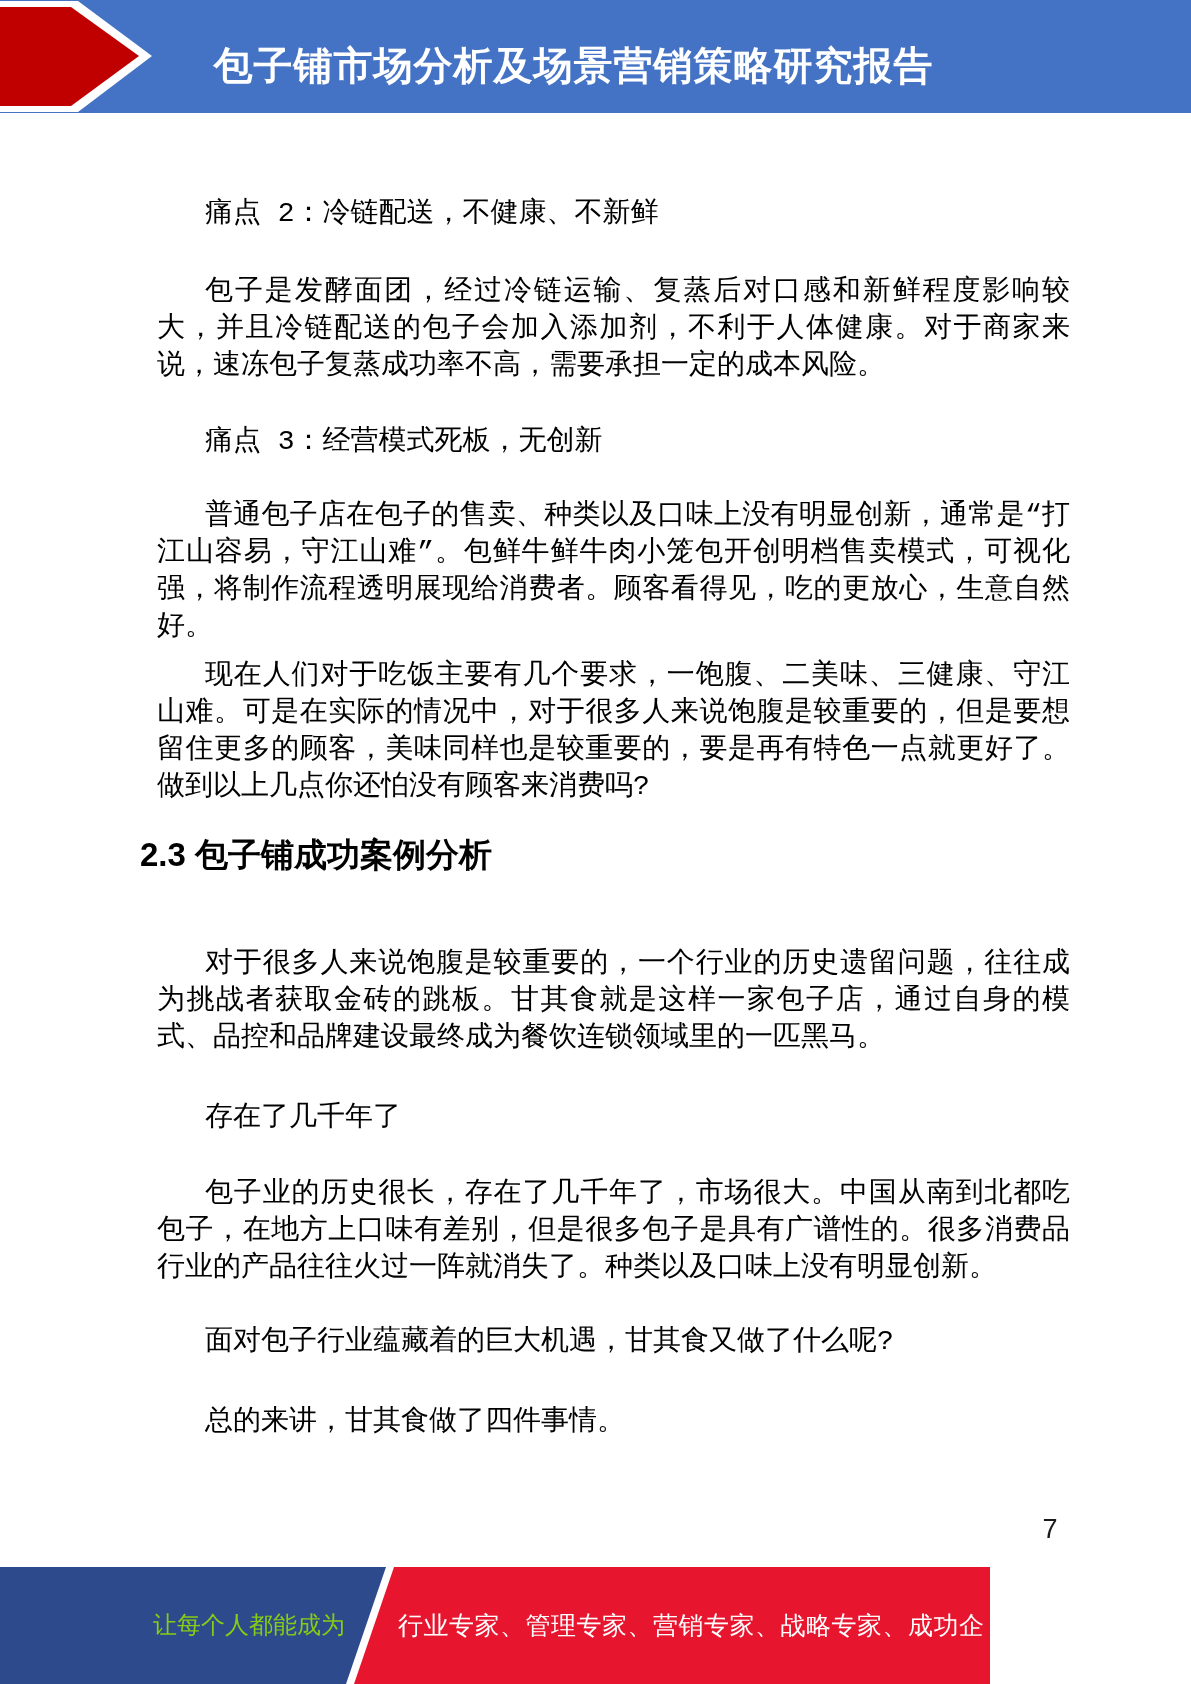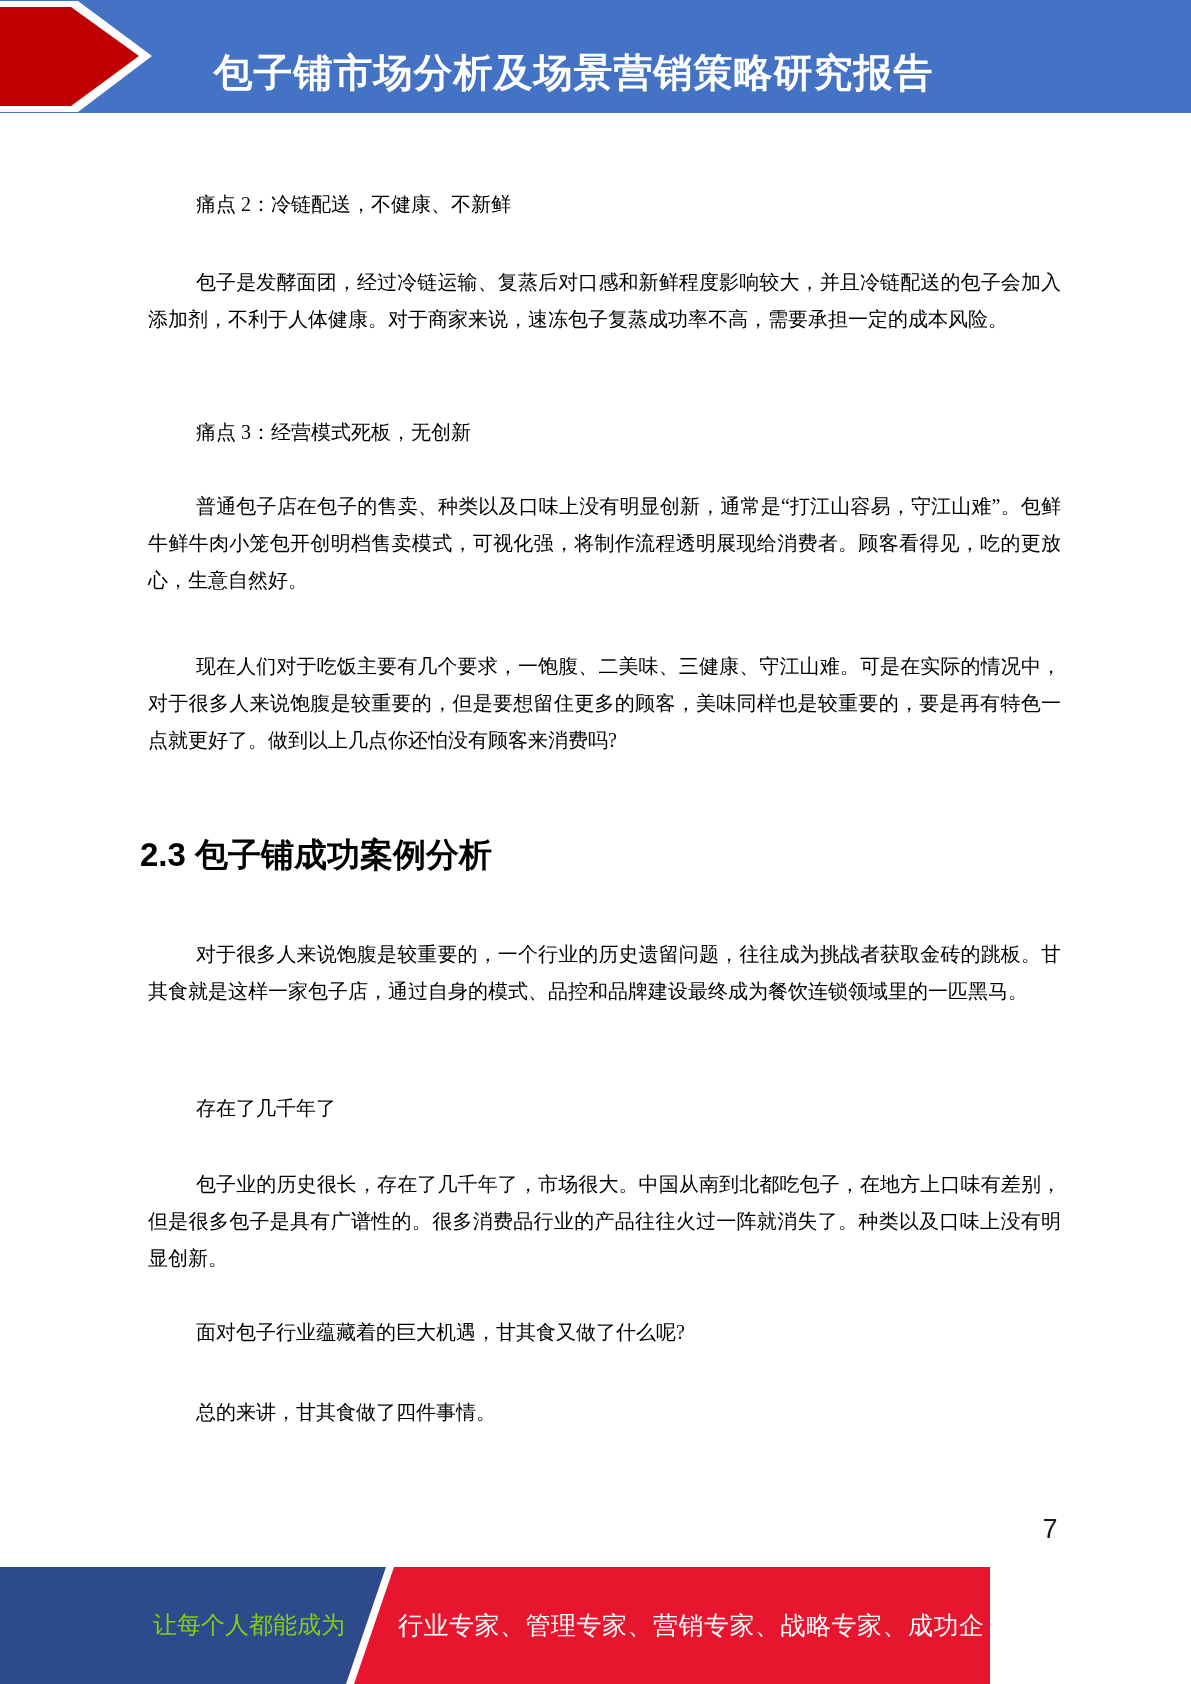--- a/index.html
+++ b/index.html
@@ -16,47 +16,48 @@
   .banner {
     position: absolute;
     top: 0; left: 0;
     width: 1191px;
     height: 113px;
     background: #4472c4;
   }
   .banner-title {
     position: absolute;
     top: 0; left: 0; right: 0;
-    margin: 16px;
+    margin: 9px;
     padding-right: 44px;
     height: 89px;
     line-height: 113px;
     text-align: center;
     color: #ffffff;
     font-family: "Liberation Sans", "DejaVu Sans", sans-serif;
     font-weight: bold;
     font-size: 39px;
     letter-spacing: 1px;
   }
   .banner-arrow {
     position: absolute;
     top: 0; left: 0;
   }
 
   
   .block {
     position: absolute;
     left: 142px;
     width: 913px;
-    margin: 6px;
-    font-size: 20px;
+    margin: 15px;
+    font-size: 28px;
     line-height: 37px;
     color: #000000;
     text-align: justify;
     text-indent: 48px;
+    font-family: Liberation Mono, monospace;
   }
   .single { text-align: left; }
   .section-heading {
     position: absolute;
     left: 140px;
     margin: 0;
     font-family: "Liberation Sans", "DejaVu Sans", sans-serif;
     font-weight: bold;
     font-size: 33px;
     line-height: 42px;

